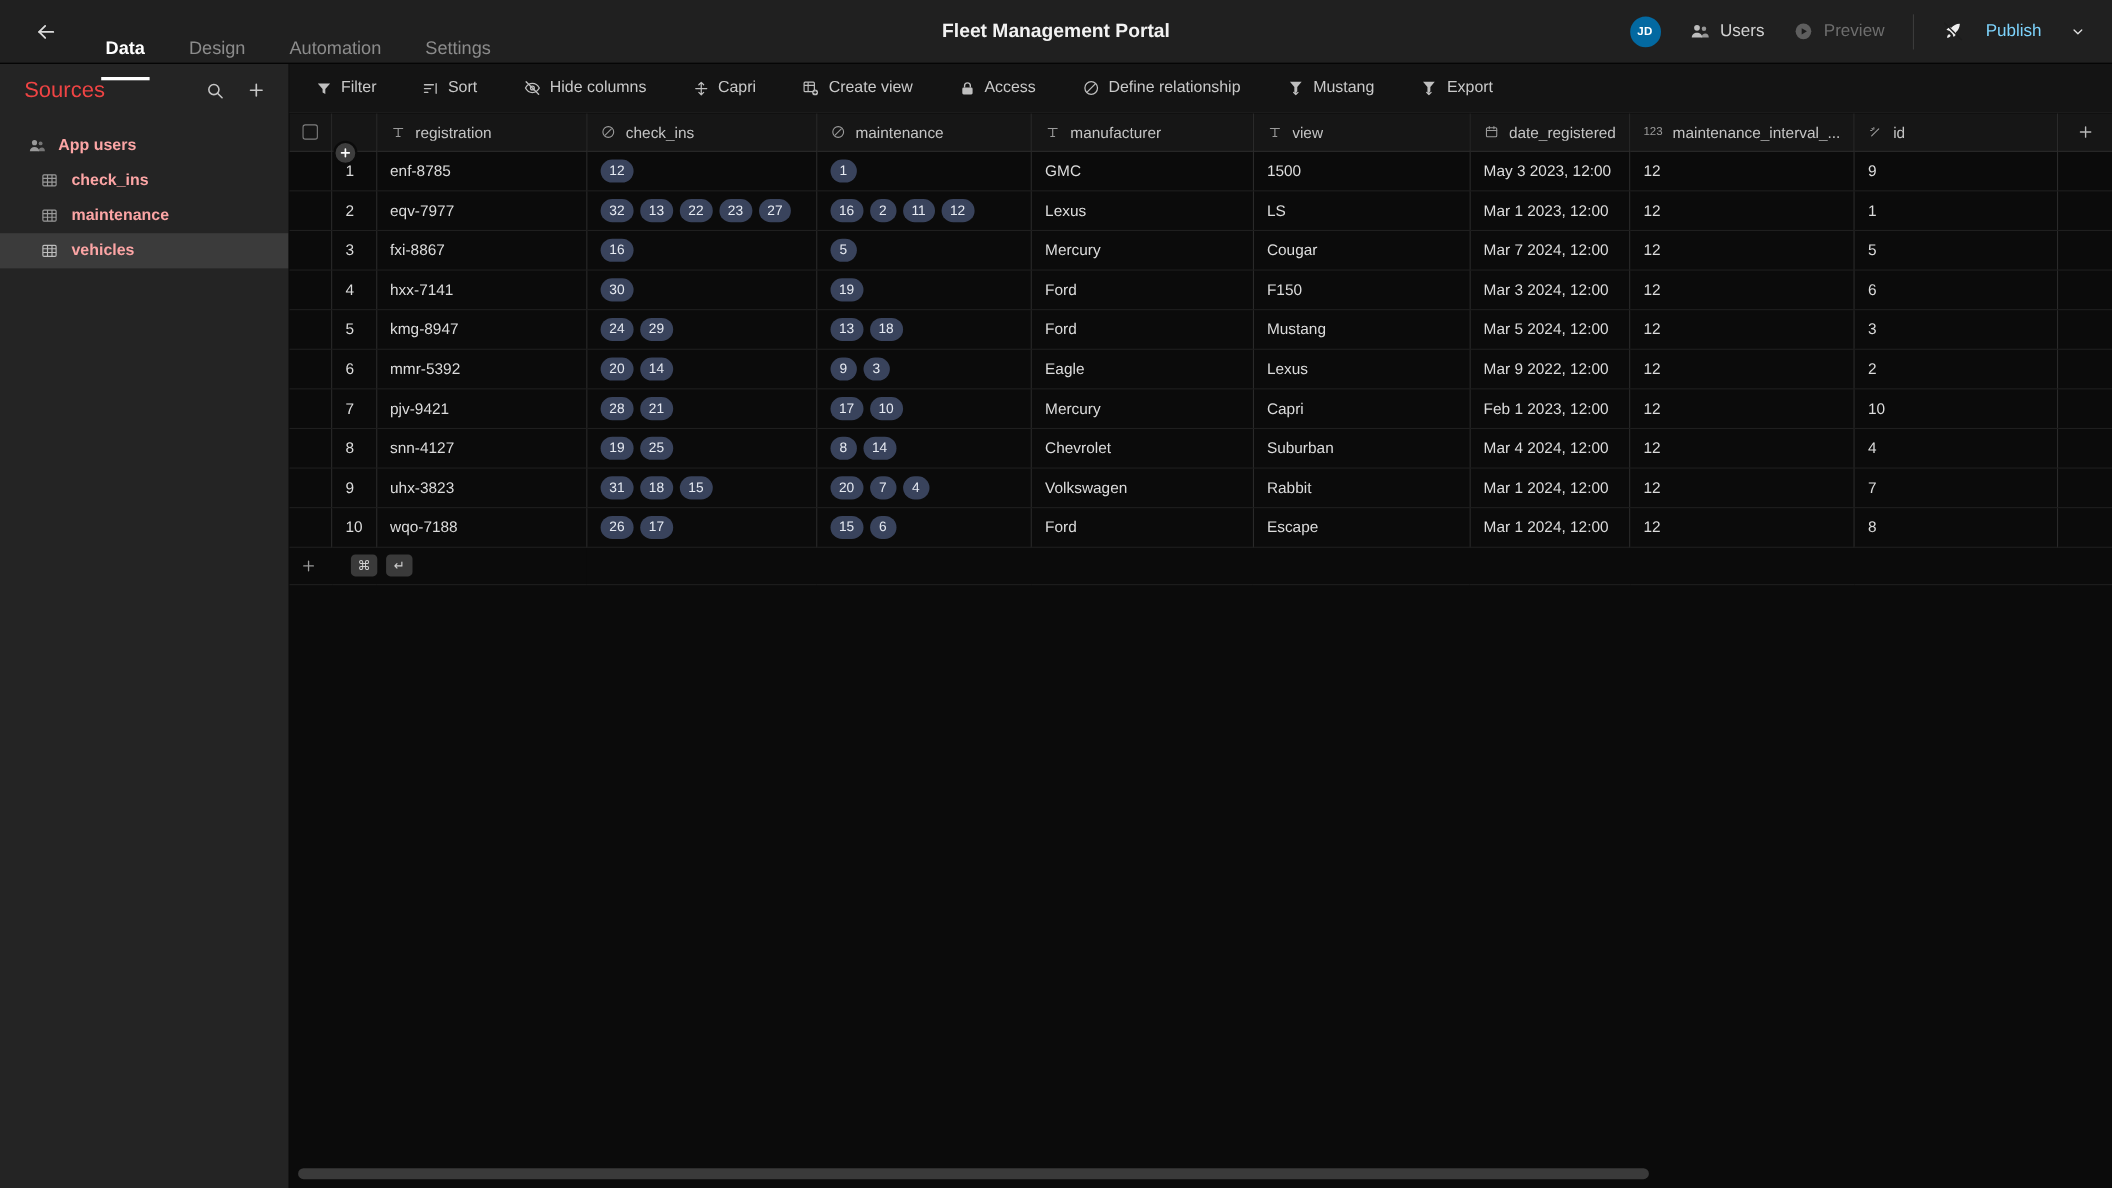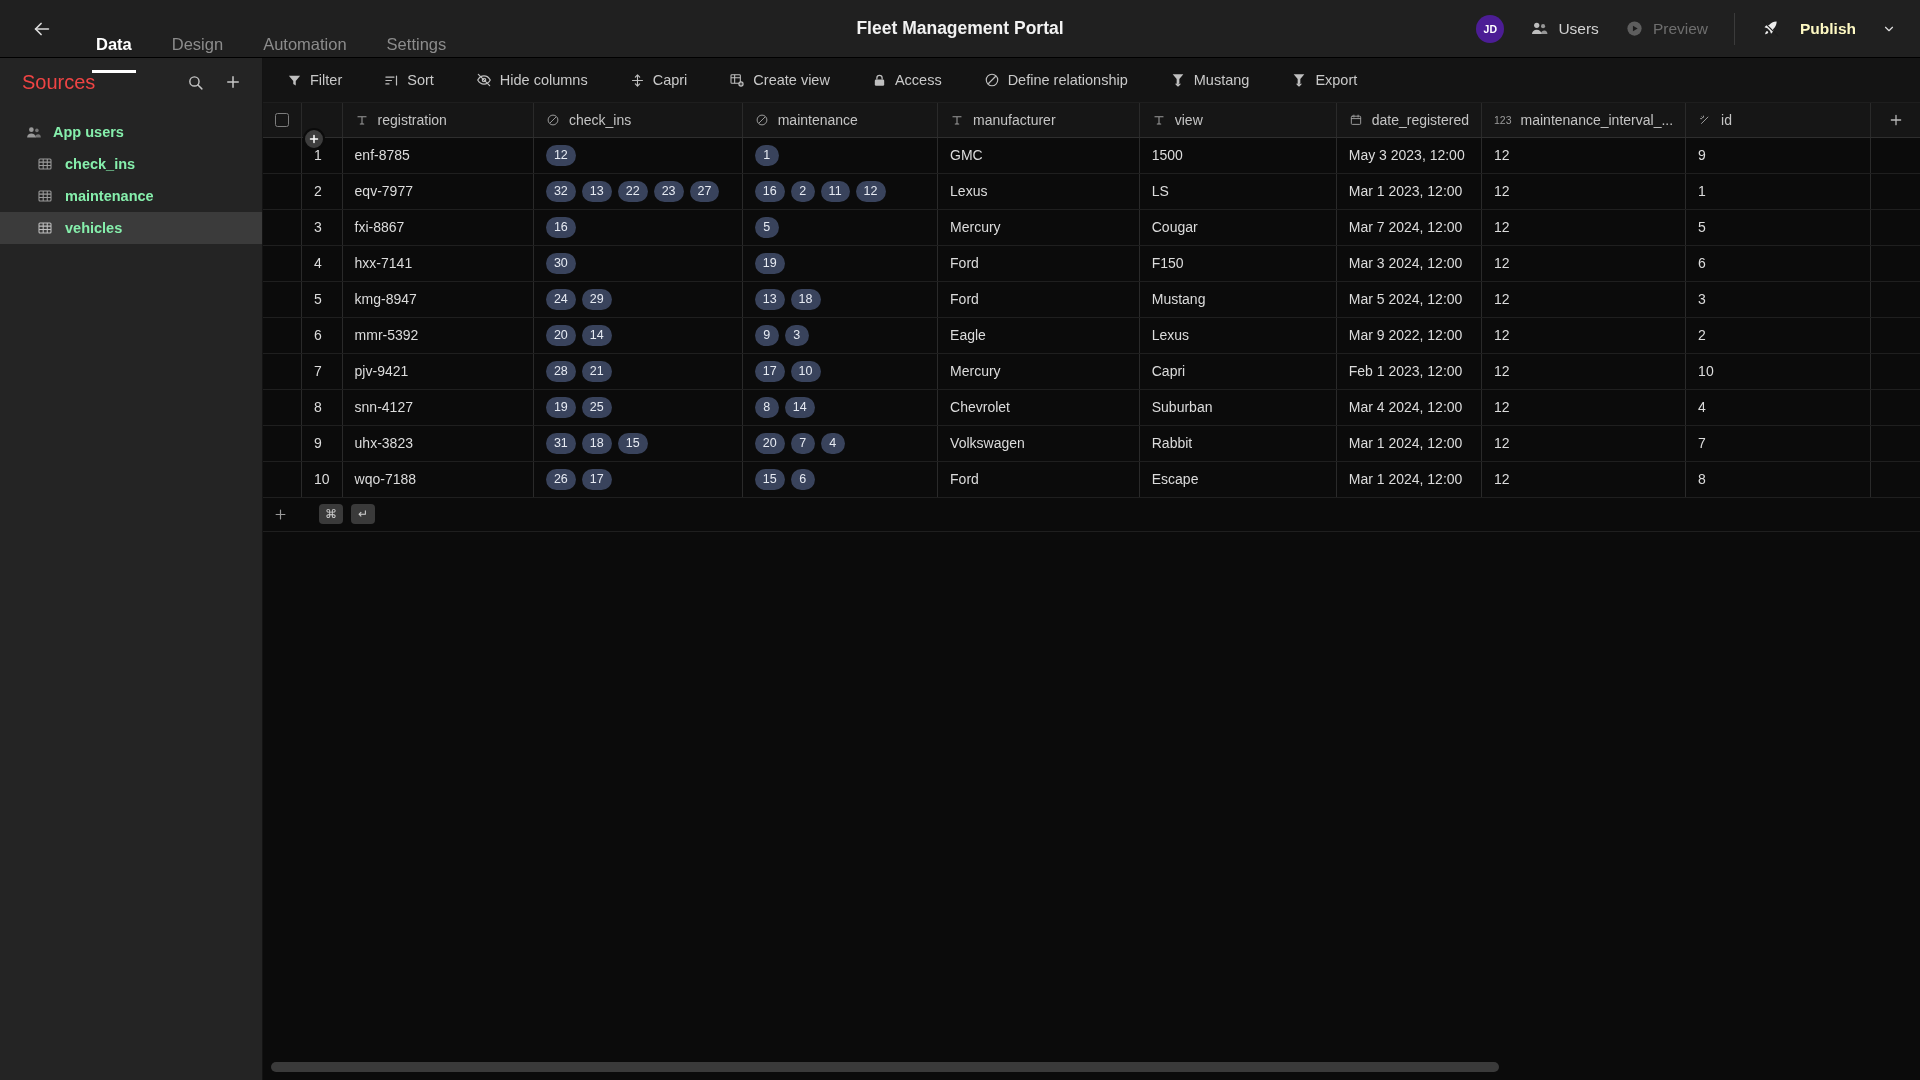--- a/index.html
+++ b/index.html
@@ -78,21 +78,21 @@
     color: #d2d2d2;
     cursor: pointer;
     white-space: nowrap;
   }
   .tb-item.muted { color: #6e6e6e; }
   .tb-sep {
     width: 1px; height: 32px;
     background: #3b3b3b;
     margin-left: 26px;
   }
-  .tb-item.publish { color: #fef9c3; font-weight: bold; gap: 20px; }
+  .tb-item.publish { color: #7dd3fc; font-weight: normal; gap: 20px; }
 
   
   .body-row { display: flex; height: 1022px; }
 
   
   .sidebar {
     width: 263px;
     background: #242424;
     border-right: 1px solid #131313;
     flex-shrink: 0;
@@ -105,21 +105,21 @@
   }
   .sources-title { font-size: 20px; color: #ef4444; }
   .sources-actions { margin-left: auto; display: flex; align-items: center; gap: 16px; }
   .ic-btn { cursor: pointer; display: flex; align-items: center; justify-content: center; width: 22px; height: 22px; }
 
   .tree { margin-top: 12px; }
   .tree-row {
     display: flex; align-items: center;
     height: 32px;
     font-size: 14.5px;
-    color: #86efac;
+    color: #fca5a5;
     font-weight: bold;
     cursor: pointer;
     padding-left: 22px;
   }
   .tree-row.lvl0 { padding-left: 22px; }
   .tree-row.lvl0b { padding-left: 14px; }
   .tree-row.lvl1 { padding-left: 34px; font-weight: bold; }
   .tree-row.selected { background: #3b3b3b; }
   .tree-row .chev { width: 16px; display:flex; align-items:center; justify-content:center; margin-right: 2px;}
   .tree-row .t-ico { width: 22px; display: flex; align-items: center; justify-content: center; margin-right: 9px; flex-shrink:0; }
@@ -297,21 +297,21 @@
         <span>Automation</span>
       </div>
     <div class="nav-tab">
         <span>Settings</span>
       </div>
   </div>
 
   <div class="app-title">Fleet Management Portal</div>
 
   <div class="topbar-right">
-    <div class="avatar" style="background: #4c1d95; margin-left: 48px;">JD</div>
+    <div class="avatar" style="background: #0369a1; margin-left: 48px;">JD</div>
 
     <div class="tb-item">
       <span>
         <svg width="19" height="19" viewBox="0 0 24 24" fill="#bdbdbd">
           <circle cx="8.5" cy="8" r="3.3"></circle>
           <path d="M2.5 19c0-3.3 2.7-5.5 6-5.5s6 2.2 6 5.5z"></path>
           <circle cx="16.5" cy="9" r="2.6" opacity=".75"></circle>
           <path d="M13.5 19c.3-3 2.2-4.6 4.7-4.6 2.2 0 3.8 1.6 3.8 4.6z" opacity=".75"></path>
         </svg>
       </span>

